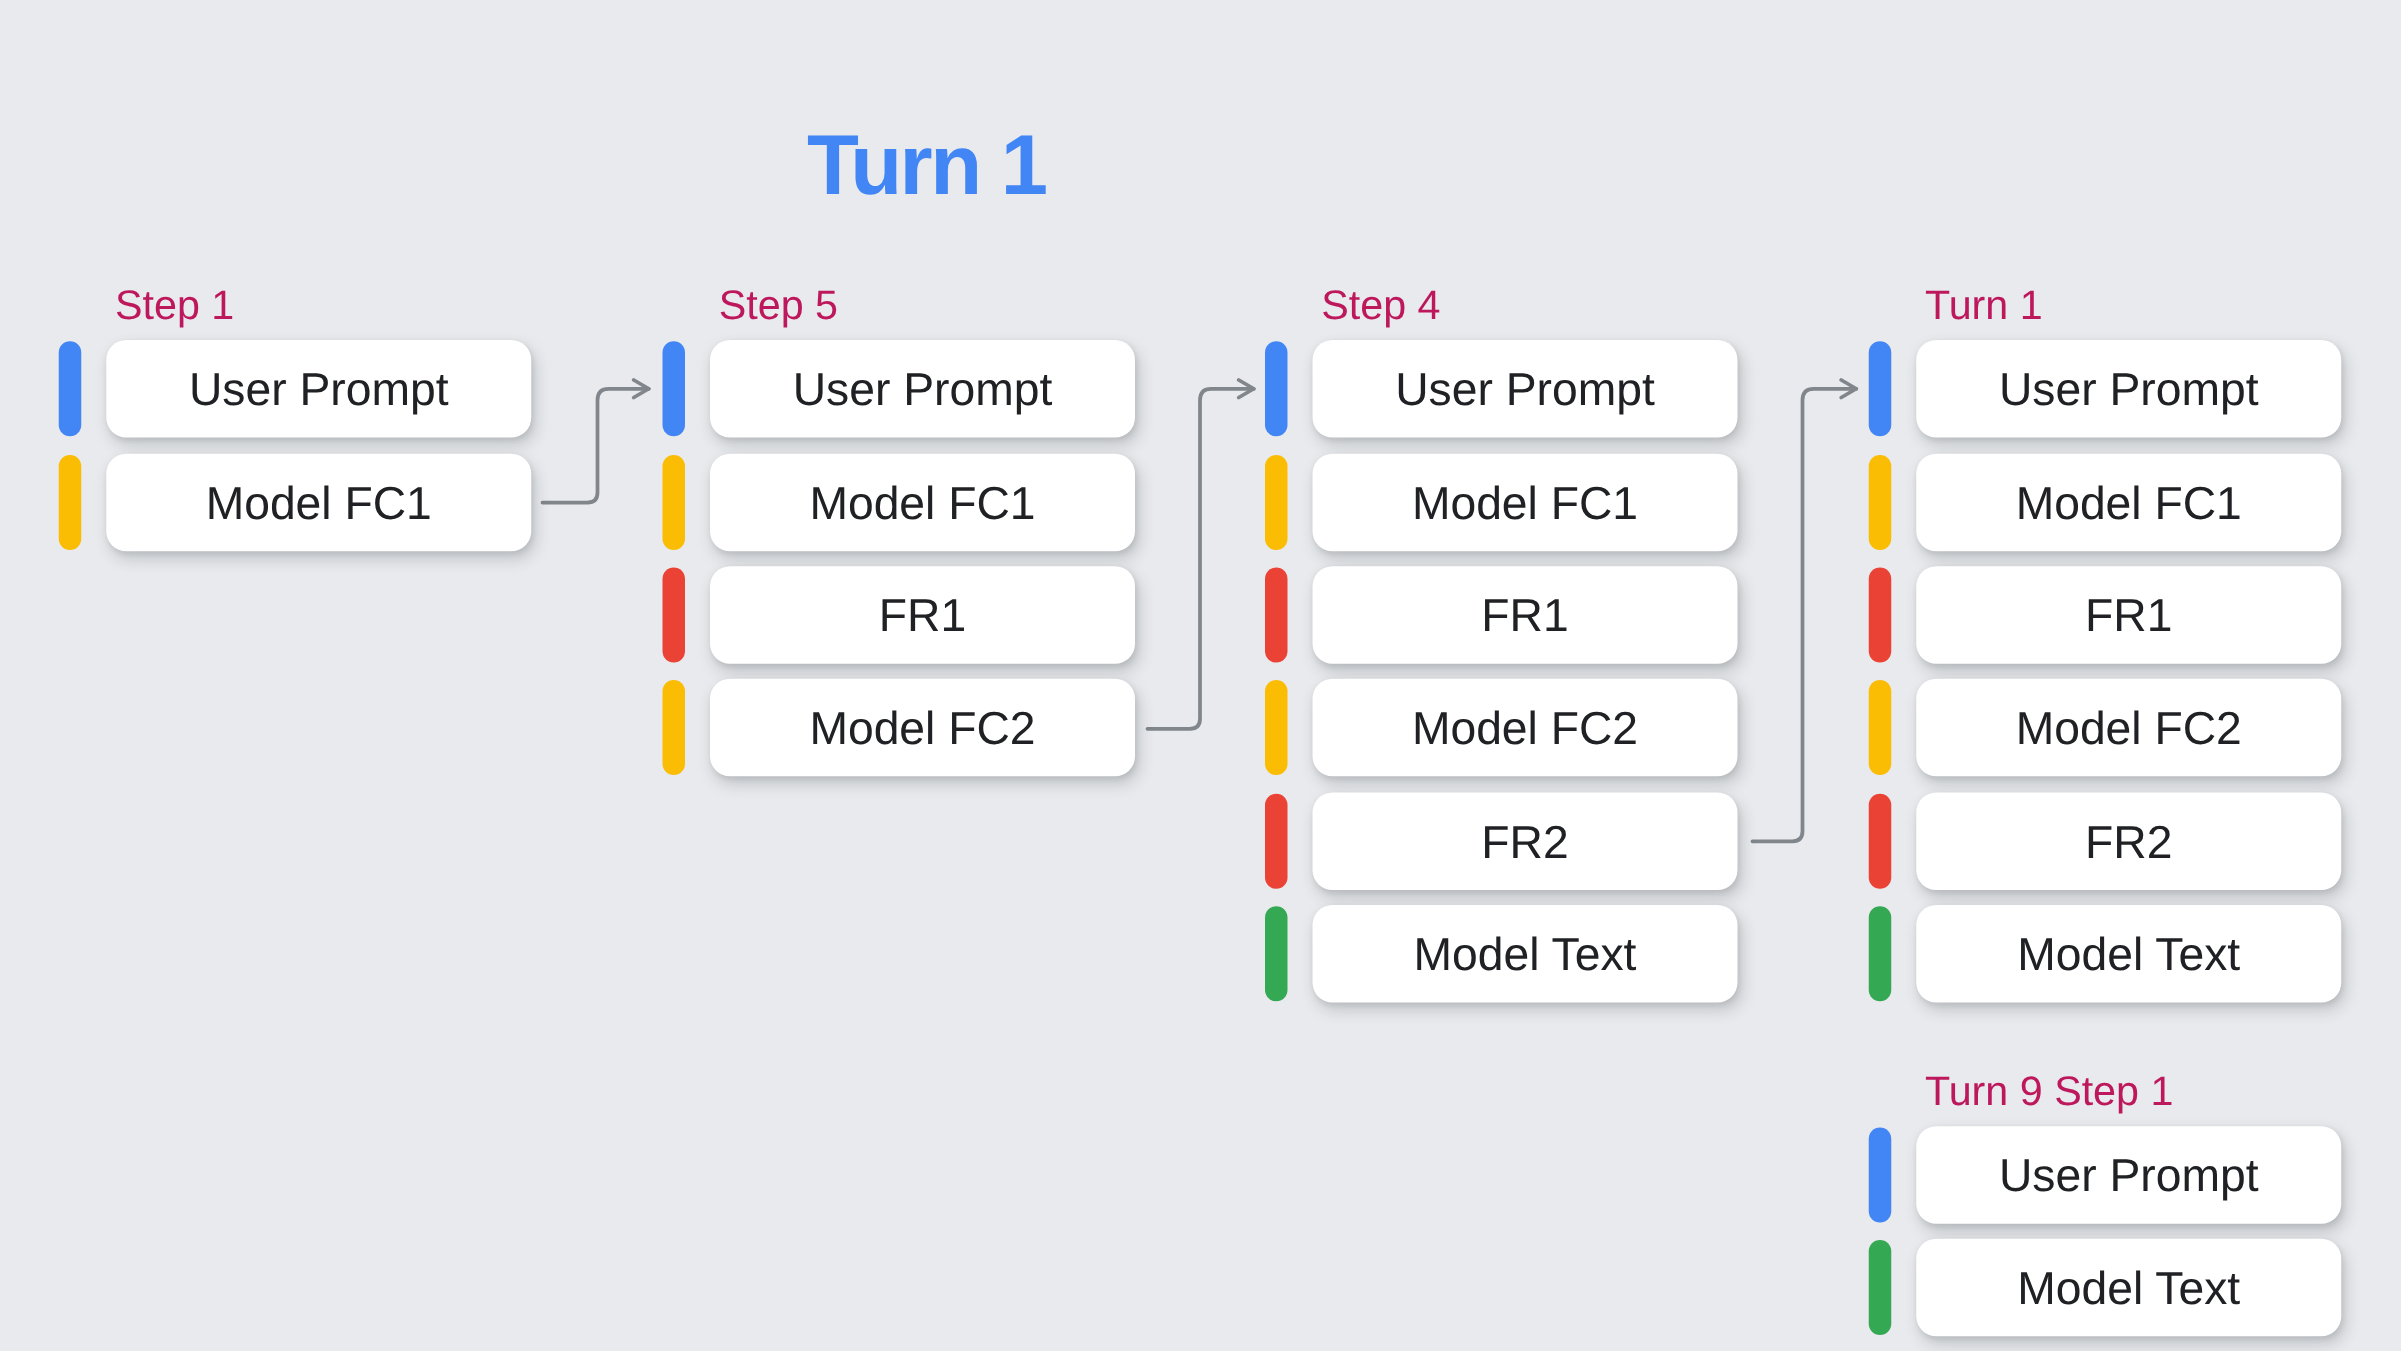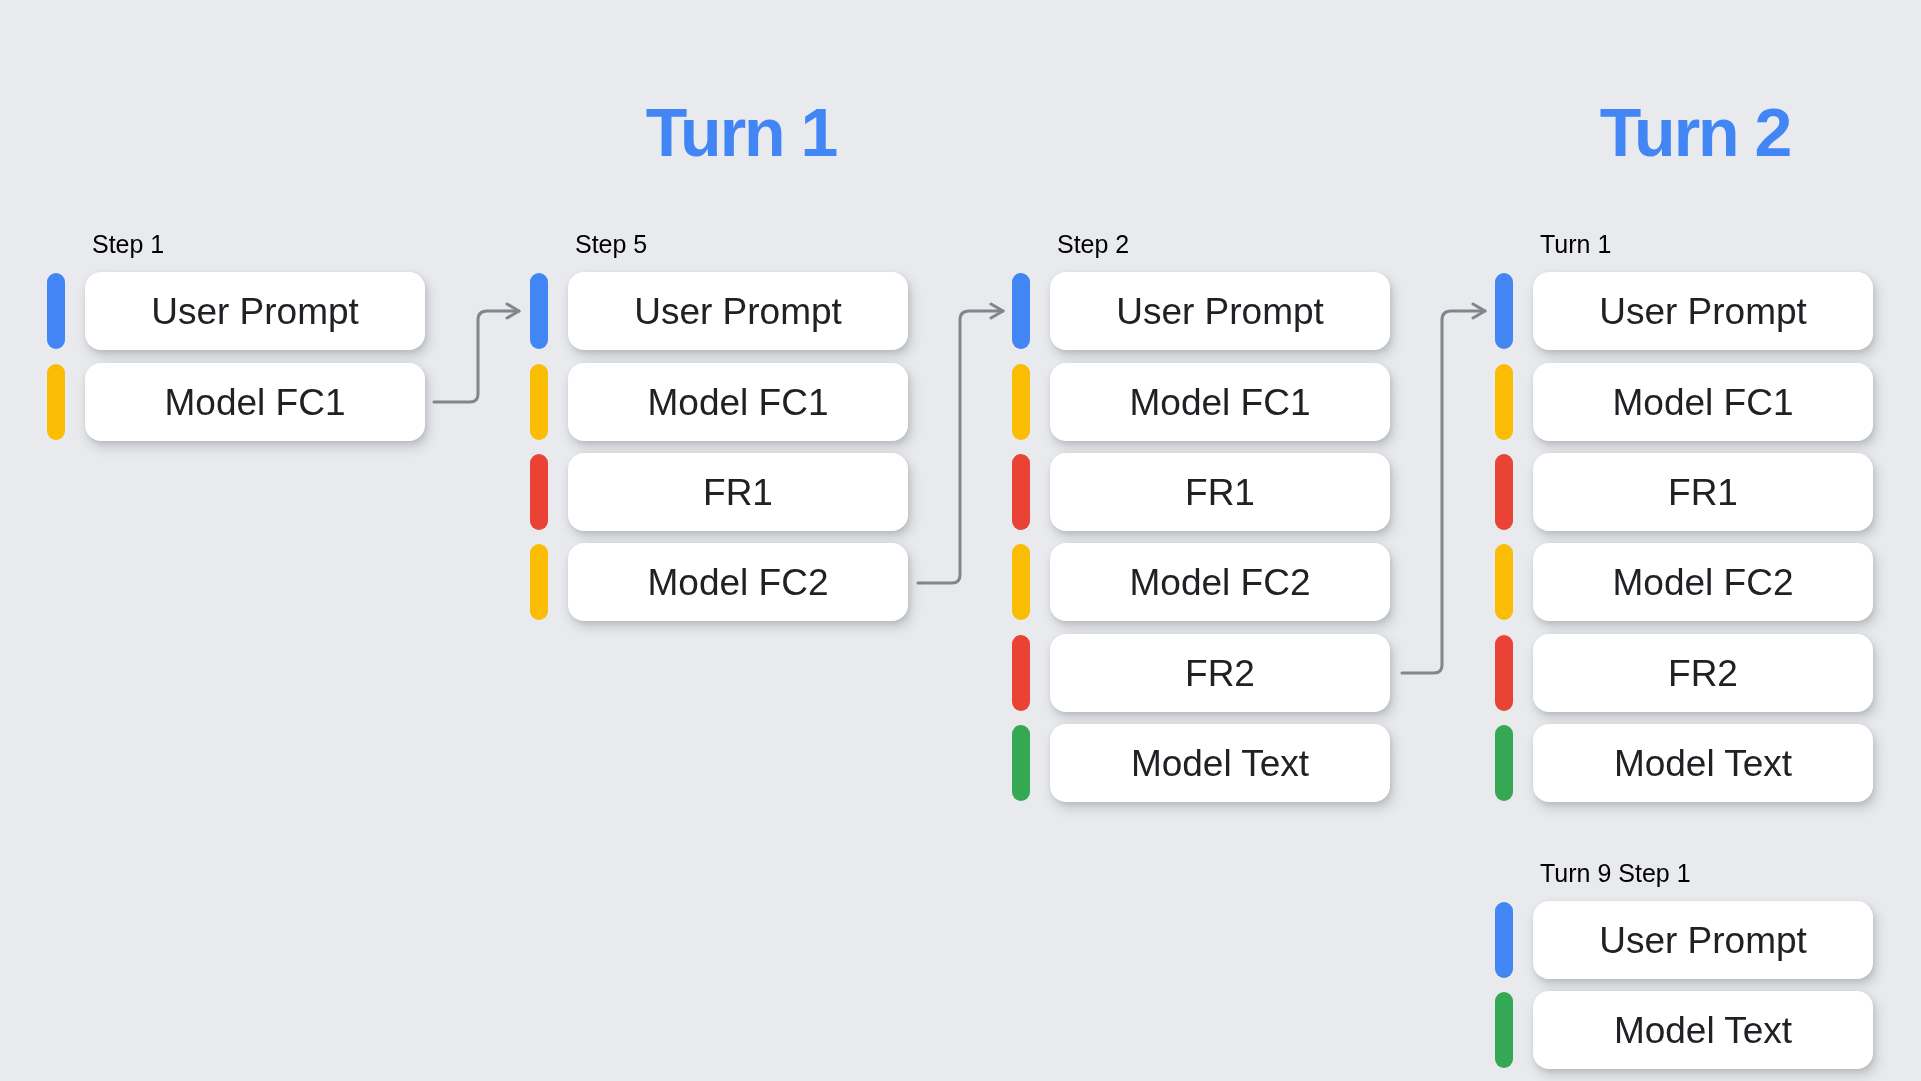--- a/index.html
+++ b/index.html
@@ -22,23 +22,23 @@
     top: 50px;
     transform: translateX(-50%);
     font-size: 68px;
     font-weight: 600;
     letter-spacing: -2px;
     line-height: 76px;
     white-space: nowrap;
   }
   .group-label {
     position: absolute;
-    font-size: 25px;
+    font-size: 33px;
     line-height: 28px;
-    color: #000000;
+    color: #be185d;
     white-space: nowrap;
   }
   .type-bar {
     position: absolute;
     width: 18px;
     height: 76px;
     border-radius: 9px;
   }
   .card {
     position: absolute;
@@ -84,39 +84,38 @@
       <marker id="chev" markerUnits="userSpaceOnUse" markerWidth="26" markerHeight="26" refX="15" refY="9" orient="auto">
         <path class="arrow-head-glyph" d="M3,2 L15,9 L3,16" style="stroke: rgb(128, 134, 139);"></path>
       </marker>
     </defs>
     <path class="arrow-path" marker-end="url(#chev)" d="M434,358 L470,358 Q478,358 478,350 L478,276 Q478,267 487,267 L519,267" style="stroke: rgb(128, 134, 139);"></path>
     <path class="arrow-path" marker-end="url(#chev)" d="M918,539 L952,539 Q960,539 960,531 L960,276 Q960,267 969,267 L1003,267" style="stroke: rgb(128, 134, 139);"></path>
     <path class="arrow-path" marker-end="url(#chev)" d="M1402,629 L1434,629 Q1442,629 1442,621 L1442,276 Q1442,267 1451,267 L1485,267" style="stroke: rgb(128, 134, 139);"></path>
   </svg>
 
   <div class="turn-title" style="left: 741px; color: rgb(66, 133, 244);">Turn 1</div>
-  <div class="turn-title" style="left: 1695px; color: rgb(66, 133, 244);">Turn 2</div>
 
   <div class="group-label" style="left:92px; top:186px;">Step 1</div>
   <div class="type-bar" style="left: 47px; top: 229px; background: rgb(66, 133, 244);"></div>
   <div class="card" style="left:85px; top:228px;">User Prompt</div>
   <div class="type-bar" style="left: 47px; top: 320px; background: rgb(251, 188, 4);"></div>
   <div class="card" style="left:85px; top:319px;">Model FC1</div>
 
   <div class="group-label" style="left:575px; top:186px;">Step 5</div>
   <div class="type-bar" style="left: 530px; top: 229px; background: rgb(66, 133, 244);"></div>
   <div class="card" style="left:568px; top:228px;">User Prompt</div>
   <div class="type-bar" style="left: 530px; top: 320px; background: rgb(251, 188, 4);"></div>
   <div class="card" style="left:568px; top:319px;">Model FC1</div>
   <div class="type-bar" style="left: 530px; top: 410px; background: rgb(234, 67, 53);"></div>
   <div class="card" style="left:568px; top:409px;">FR1</div>
   <div class="type-bar" style="left: 530px; top: 500px; background: rgb(251, 188, 4);"></div>
   <div class="card" style="left:568px; top:499px;">Model FC2</div>
 
-  <div class="group-label" style="left:1057px; top:186px;">Step 2</div>
+  <div class="group-label" style="left:1057px; top:186px;">Step 4</div>
   <div class="type-bar" style="left: 1012px; top: 229px; background: rgb(66, 133, 244);"></div>
   <div class="card" style="left:1050px; top:228px;">User Prompt</div>
   <div class="type-bar" style="left: 1012px; top: 320px; background: rgb(251, 188, 4);"></div>
   <div class="card" style="left:1050px; top:319px;">Model FC1</div>
   <div class="type-bar" style="left: 1012px; top: 410px; background: rgb(234, 67, 53);"></div>
   <div class="card" style="left:1050px; top:409px;">FR1</div>
   <div class="type-bar" style="left: 1012px; top: 500px; background: rgb(251, 188, 4);"></div>
   <div class="card" style="left:1050px; top:499px;">Model FC2</div>
   <div class="type-bar" style="left: 1012px; top: 591px; background: rgb(234, 67, 53);"></div>
   <div class="card" style="left:1050px; top:590px;">FR2</div>

